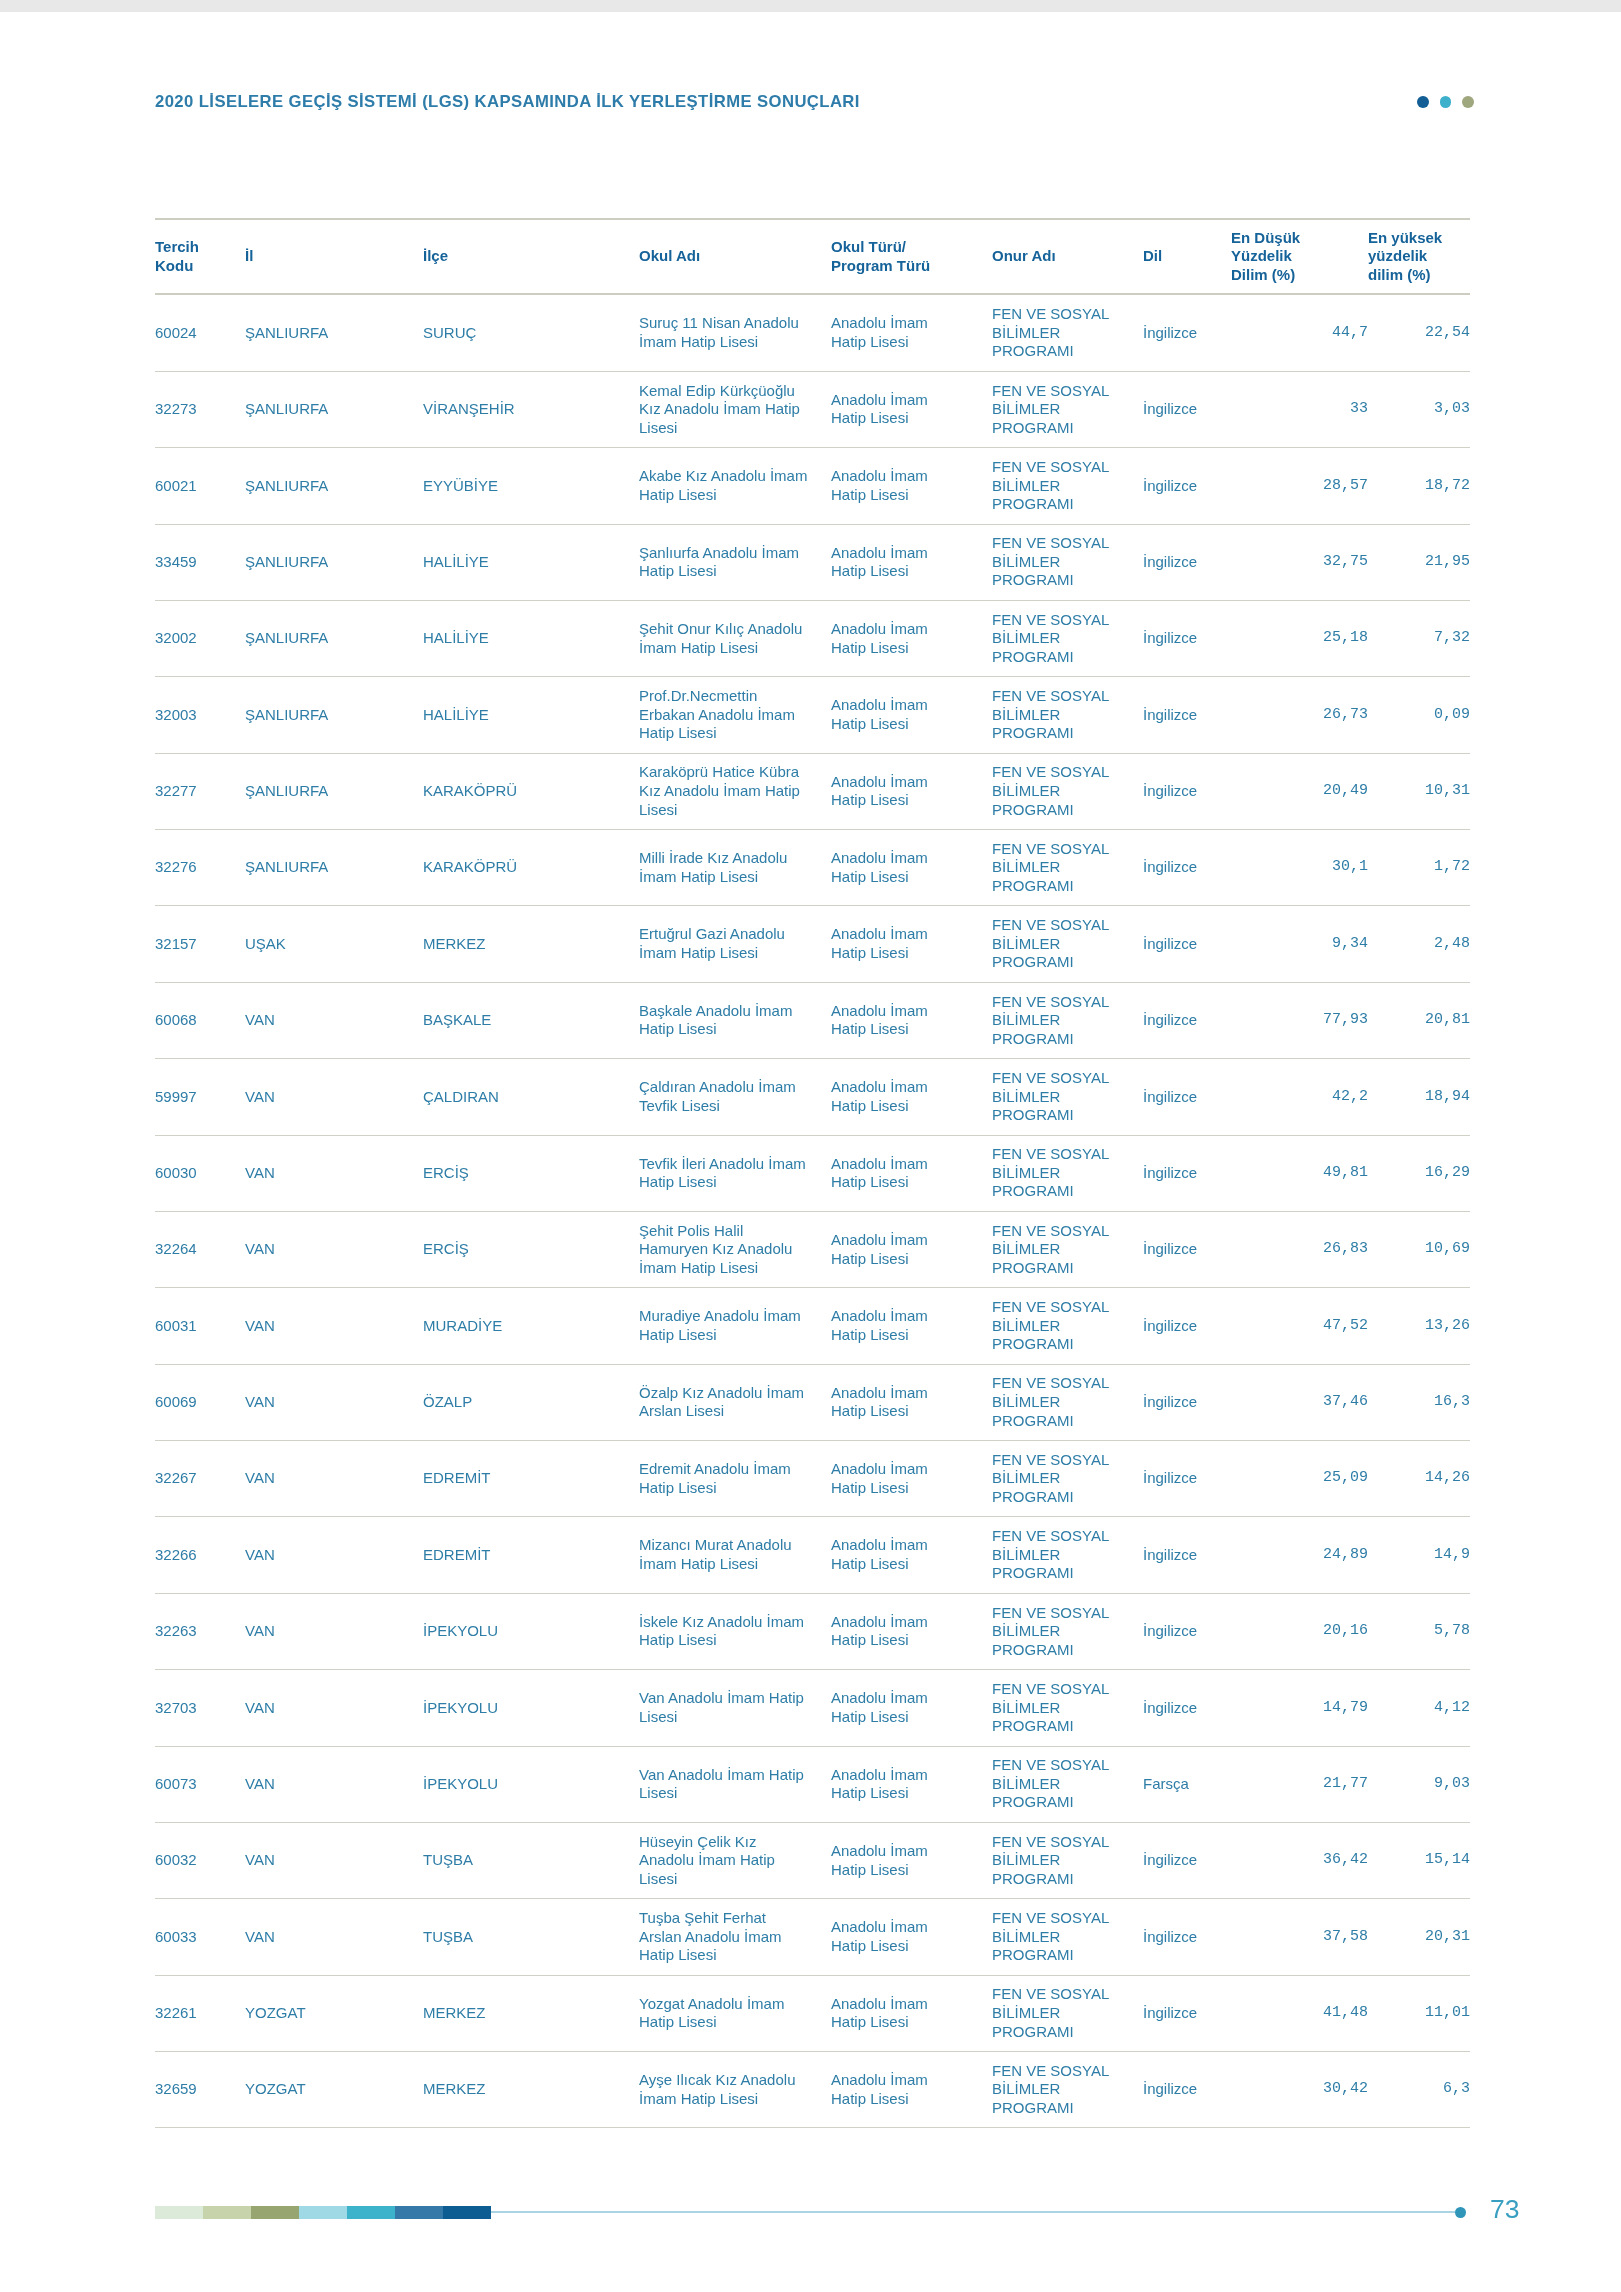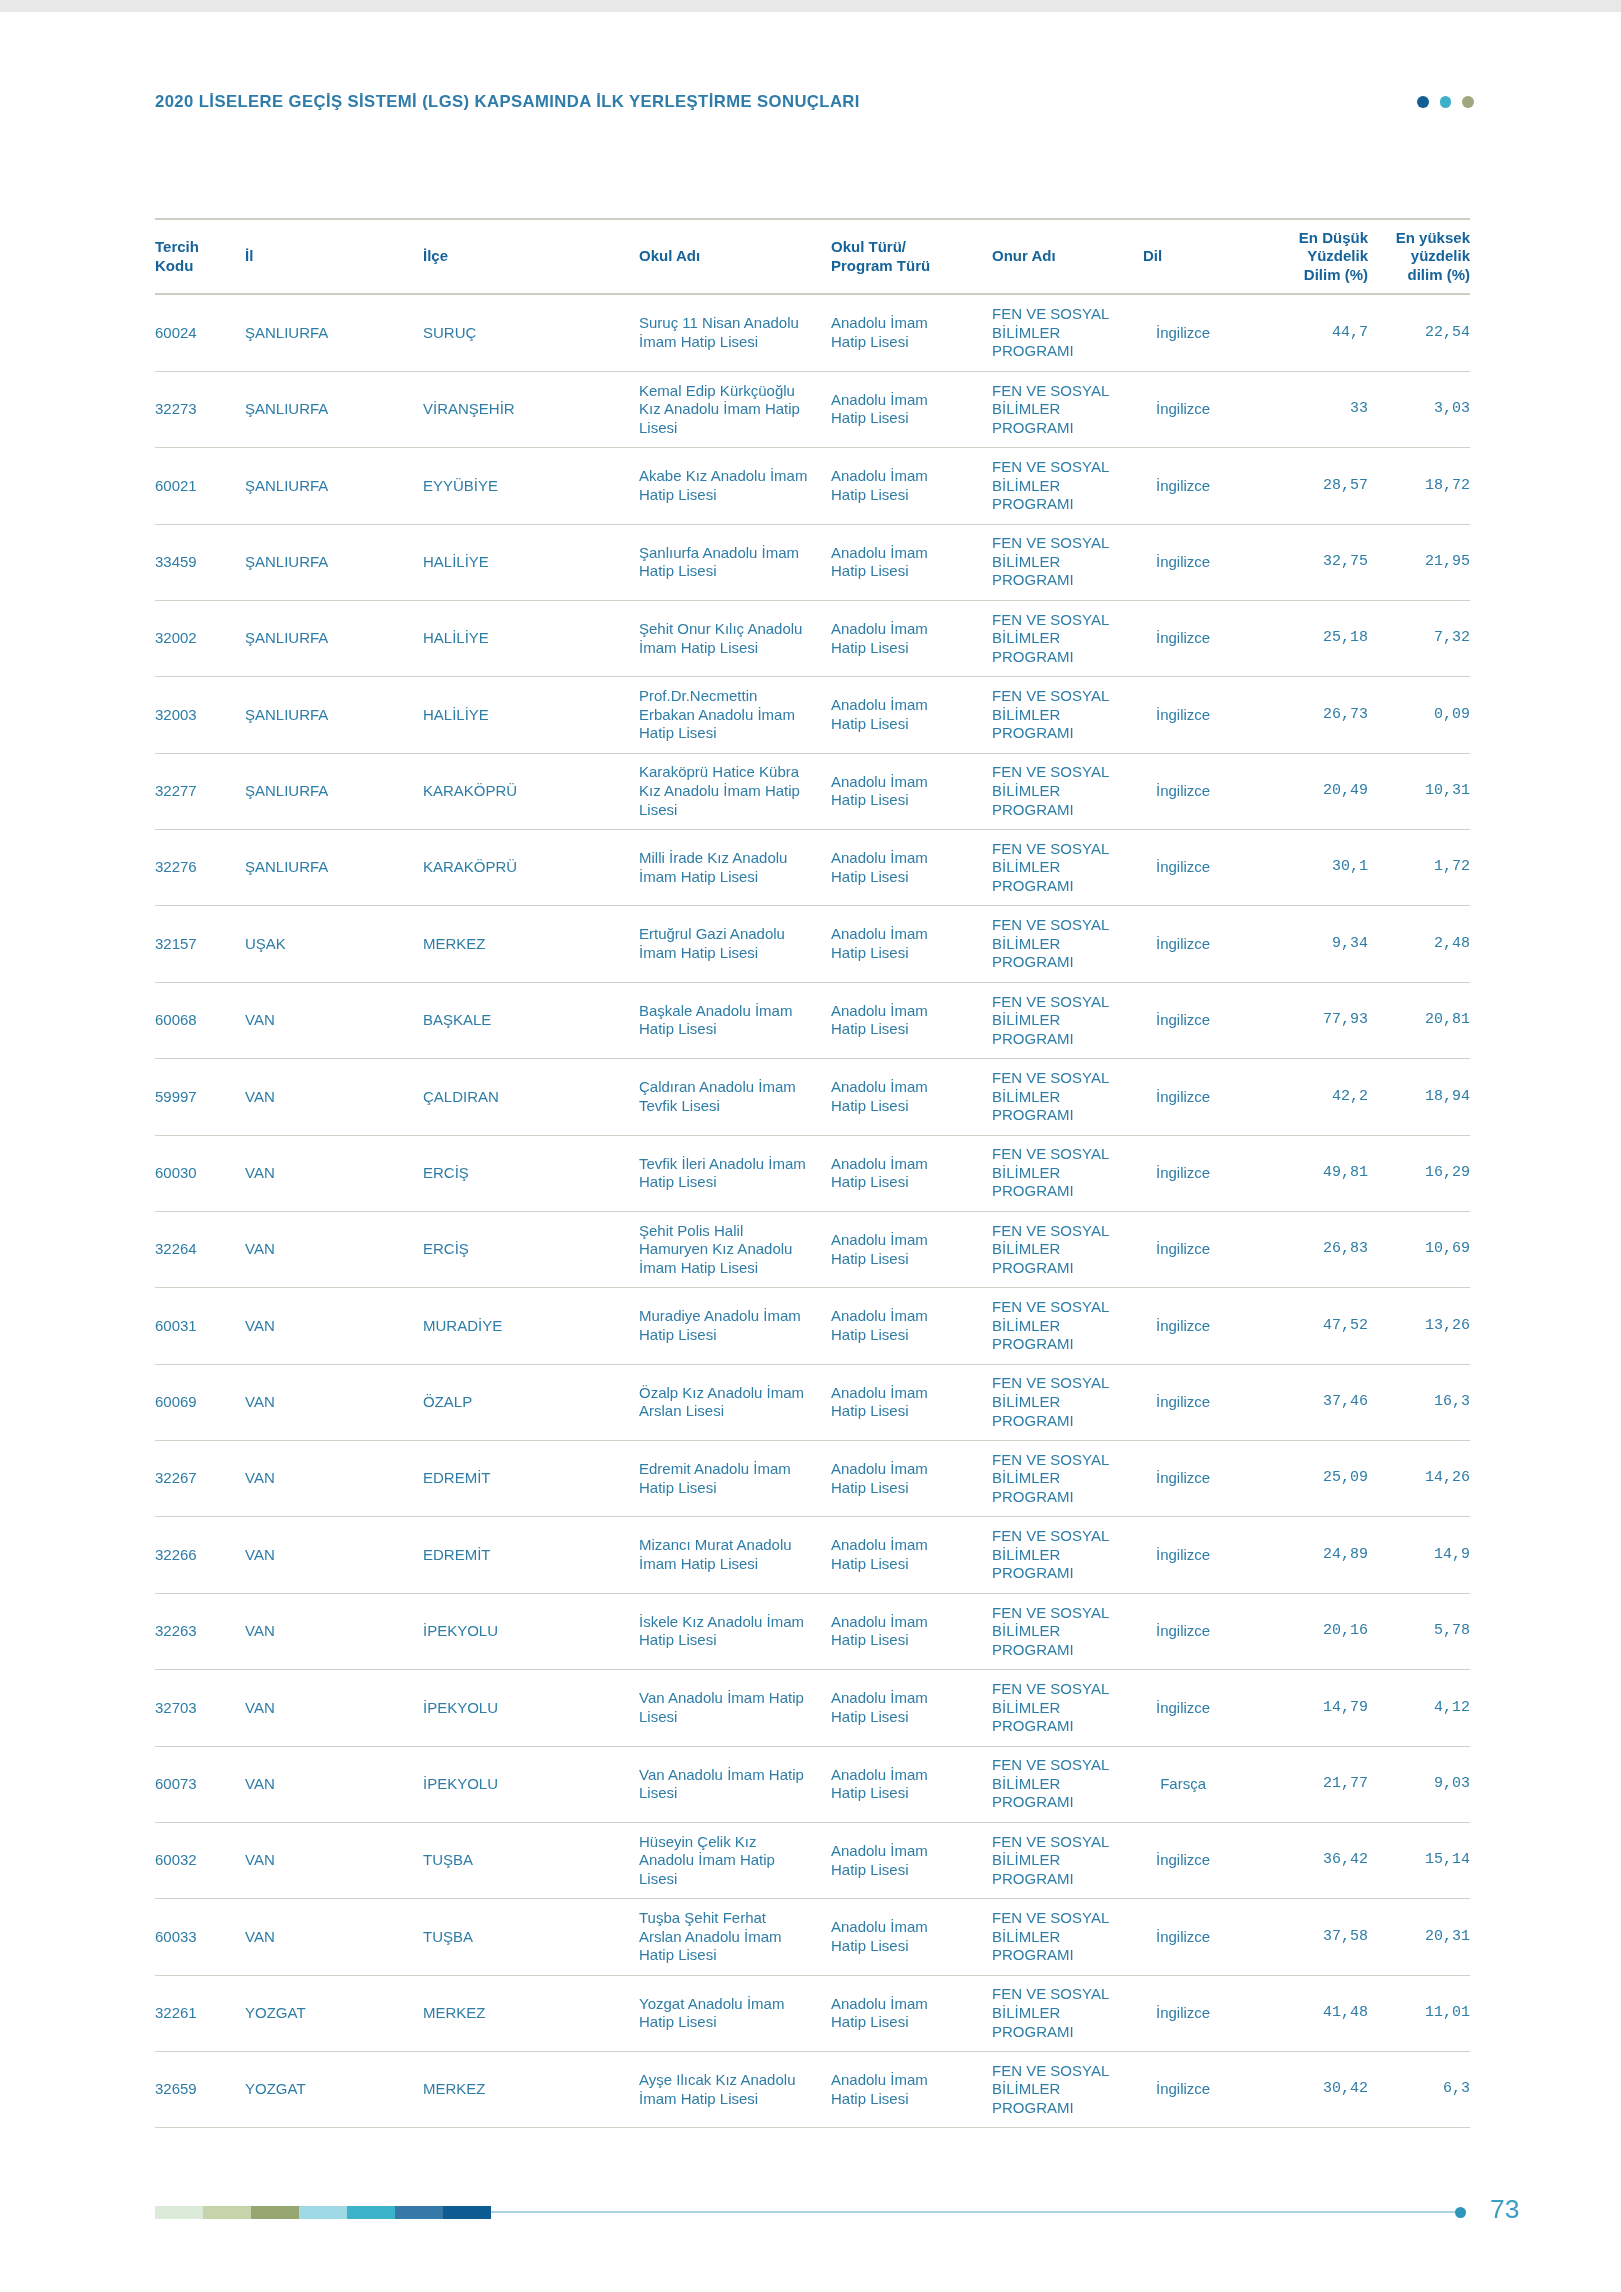--- a/index.html
+++ b/index.html
@@ -30,31 +30,31 @@
     table-layout:fixed;
   }
   th {
     color:#16639a; font-size:15px; font-weight:700; line-height:18.6px;
     text-align:left; vertical-align:middle;
     white-space:pre-line;
     padding:8.8px 0;
     border-top:2px solid #cdcdc1;
     border-bottom:2px solid #cdcdc1;
   }
-  th.num { text-align:right; }
+  th.num { }
   td {
     color:#2e7da7; font-size:15px; line-height:18.6px;
     vertical-align:middle;
     padding:9.8px 23.5px 9.8px 0;
     border-bottom:1px solid #d1d1c7;
     word-wrap:break-word;
   }
   td.c-code { padding-right:7.8px; }
   td.c-tur  { padding-right:35px; }
-  td.c-dil  { padding-right:7.8px;text-align:center; }
+  td.c-dil  { padding-right:7.8px; }
   td.c-min, td.c-max { text-align:right; padding-right:0;font-family:Liberation Mono, monospace; }
 
   .footer {
     position:absolute; left:155px; top:2194px;
     width:1311px; height:12.7px;
     display:flex; align-items:center;
   }
   .footer .seg { width:48px; height:12.7px; flex:0 0 auto; }
   .footer .line { flex:1 1 auto; height:2px; background:#aad4e3; }
   .footer .dot { flex:0 0 auto; width:10.8px; height:10.8px; border-radius:50%; background:#2f96ba; }

